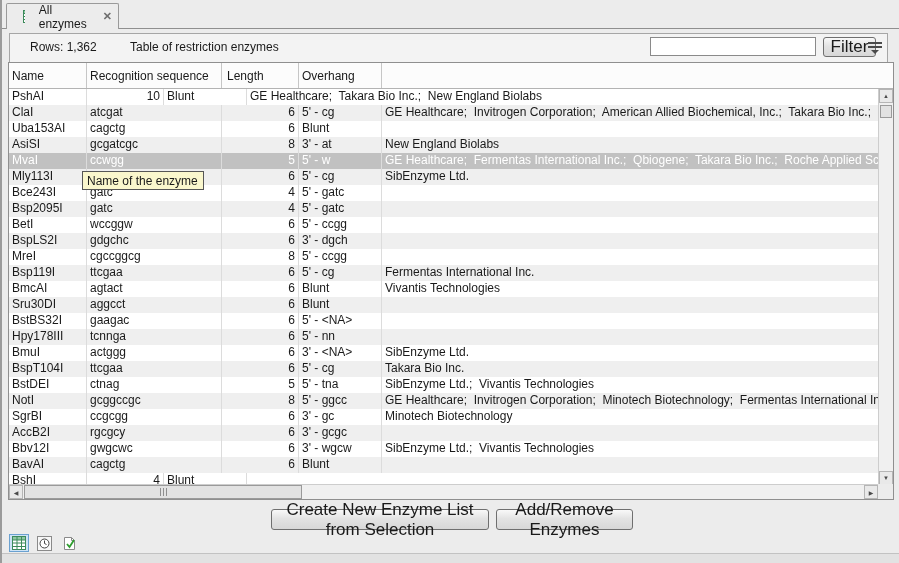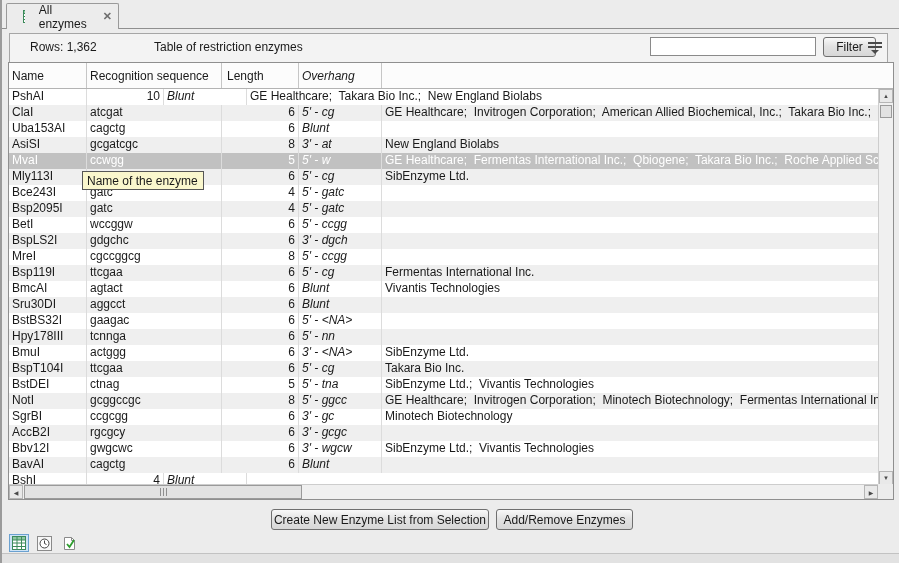--- a/index.html
+++ b/index.html
@@ -23,30 +23,30 @@
     padding: 0 6px 0 16px; z-index: 2;
   }
   .tab-close { color: #6e6e6e; font-size: 11px; font-weight: bold; margin-left: 2px; cursor: default; }
 
   
   .toolbar {
     position: absolute; left: 7px; top: 33px; width: 879px; height: 34px;
     background: #f3f3f3; border: 1px solid #a6a6a6;
   }
   .rows-label { position: absolute; left: 20px; top: 6px; }
-  .toolbar-title { position: absolute; left: 120px; top: 6px; margin-left: 24px; }
+  .toolbar-title { position: absolute; left: 120px; top: 6px; }
   .filter-input {
     position: absolute; left: 640px; top: 3px; width: 166px; height: 19px;
     border: 1px solid #8a8a8a; background: #ffffff; font-family: "Liberation Sans", sans-serif;
     font-size: 12px; padding: 0 3px;
   }
   .btn {
     border: 1px solid #6f6f6f; border-radius: 3px;
     background: linear-gradient(#f9f9f9, #e3e3e3 45%, #d7d7d7);
-    font-family: "Liberation Sans", sans-serif; font-size: 12px; color: #1a1a1a;
+    font-family: "Liberation Sans", sans-serif; font-size: 17px; color: #1a1a1a;
     display: inline-flex; align-items: center; justify-content: center; cursor: default;
   }
   .filter-btn { position: absolute; left: 813px; top: 3px; width: 53px; height: 20px; }
   .filter-expand { position: absolute; left: 856px; top: 6px; width: 18px; height: 15px; cursor: default; }
 
   
   .table-panel {
     position: absolute; left: 6px; top: 62px; width: 886px; height: 438px;
     background: #f0abfc; border: 1px solid #8f8f8f;
   }
@@ -55,21 +55,21 @@
     padding: 6px 0 0 3px; border-right: 1px solid #c6c6c6; white-space: pre; overflow: hidden;
   }
   .tbody { position: absolute; left: 0; top: 26px; width: 869px; height: 396px; overflow: hidden; background: #fff; }
   .tr { display: flex; height: 16px; line-height: 15px; }
   .tr:nth-child(even) { background: #efefef; }
   .tr.selected { background: #c1c1c1; color: #ffffff; }
   .td { padding: 0 0 0 3px; border-right: 1px solid #dcdcdc; white-space: pre; overflow: hidden; }
   .c-name { width: 78px; }
   .c-seq  { width: 135px; }
   .c-len  { width: 77px; text-align: right; padding-right: 3px; }
-  .c-ovh  { width: 83px; font-style: italic; }
+  .c-ovh  { width: 83px; }
   .c-sup  { flex: 1; border-right: none; }
   .th.c-len { text-align: left; padding-left: 5px; }
   .th.c-sup { border-right: none; }
 
   
   .vscroll {
     position: absolute; right: 0; top: 26px; width: 15px; height: 396px;
     background: #f0f0f0; border-left: 1px solid #cdcdcd;
   }
   .hscroll {

